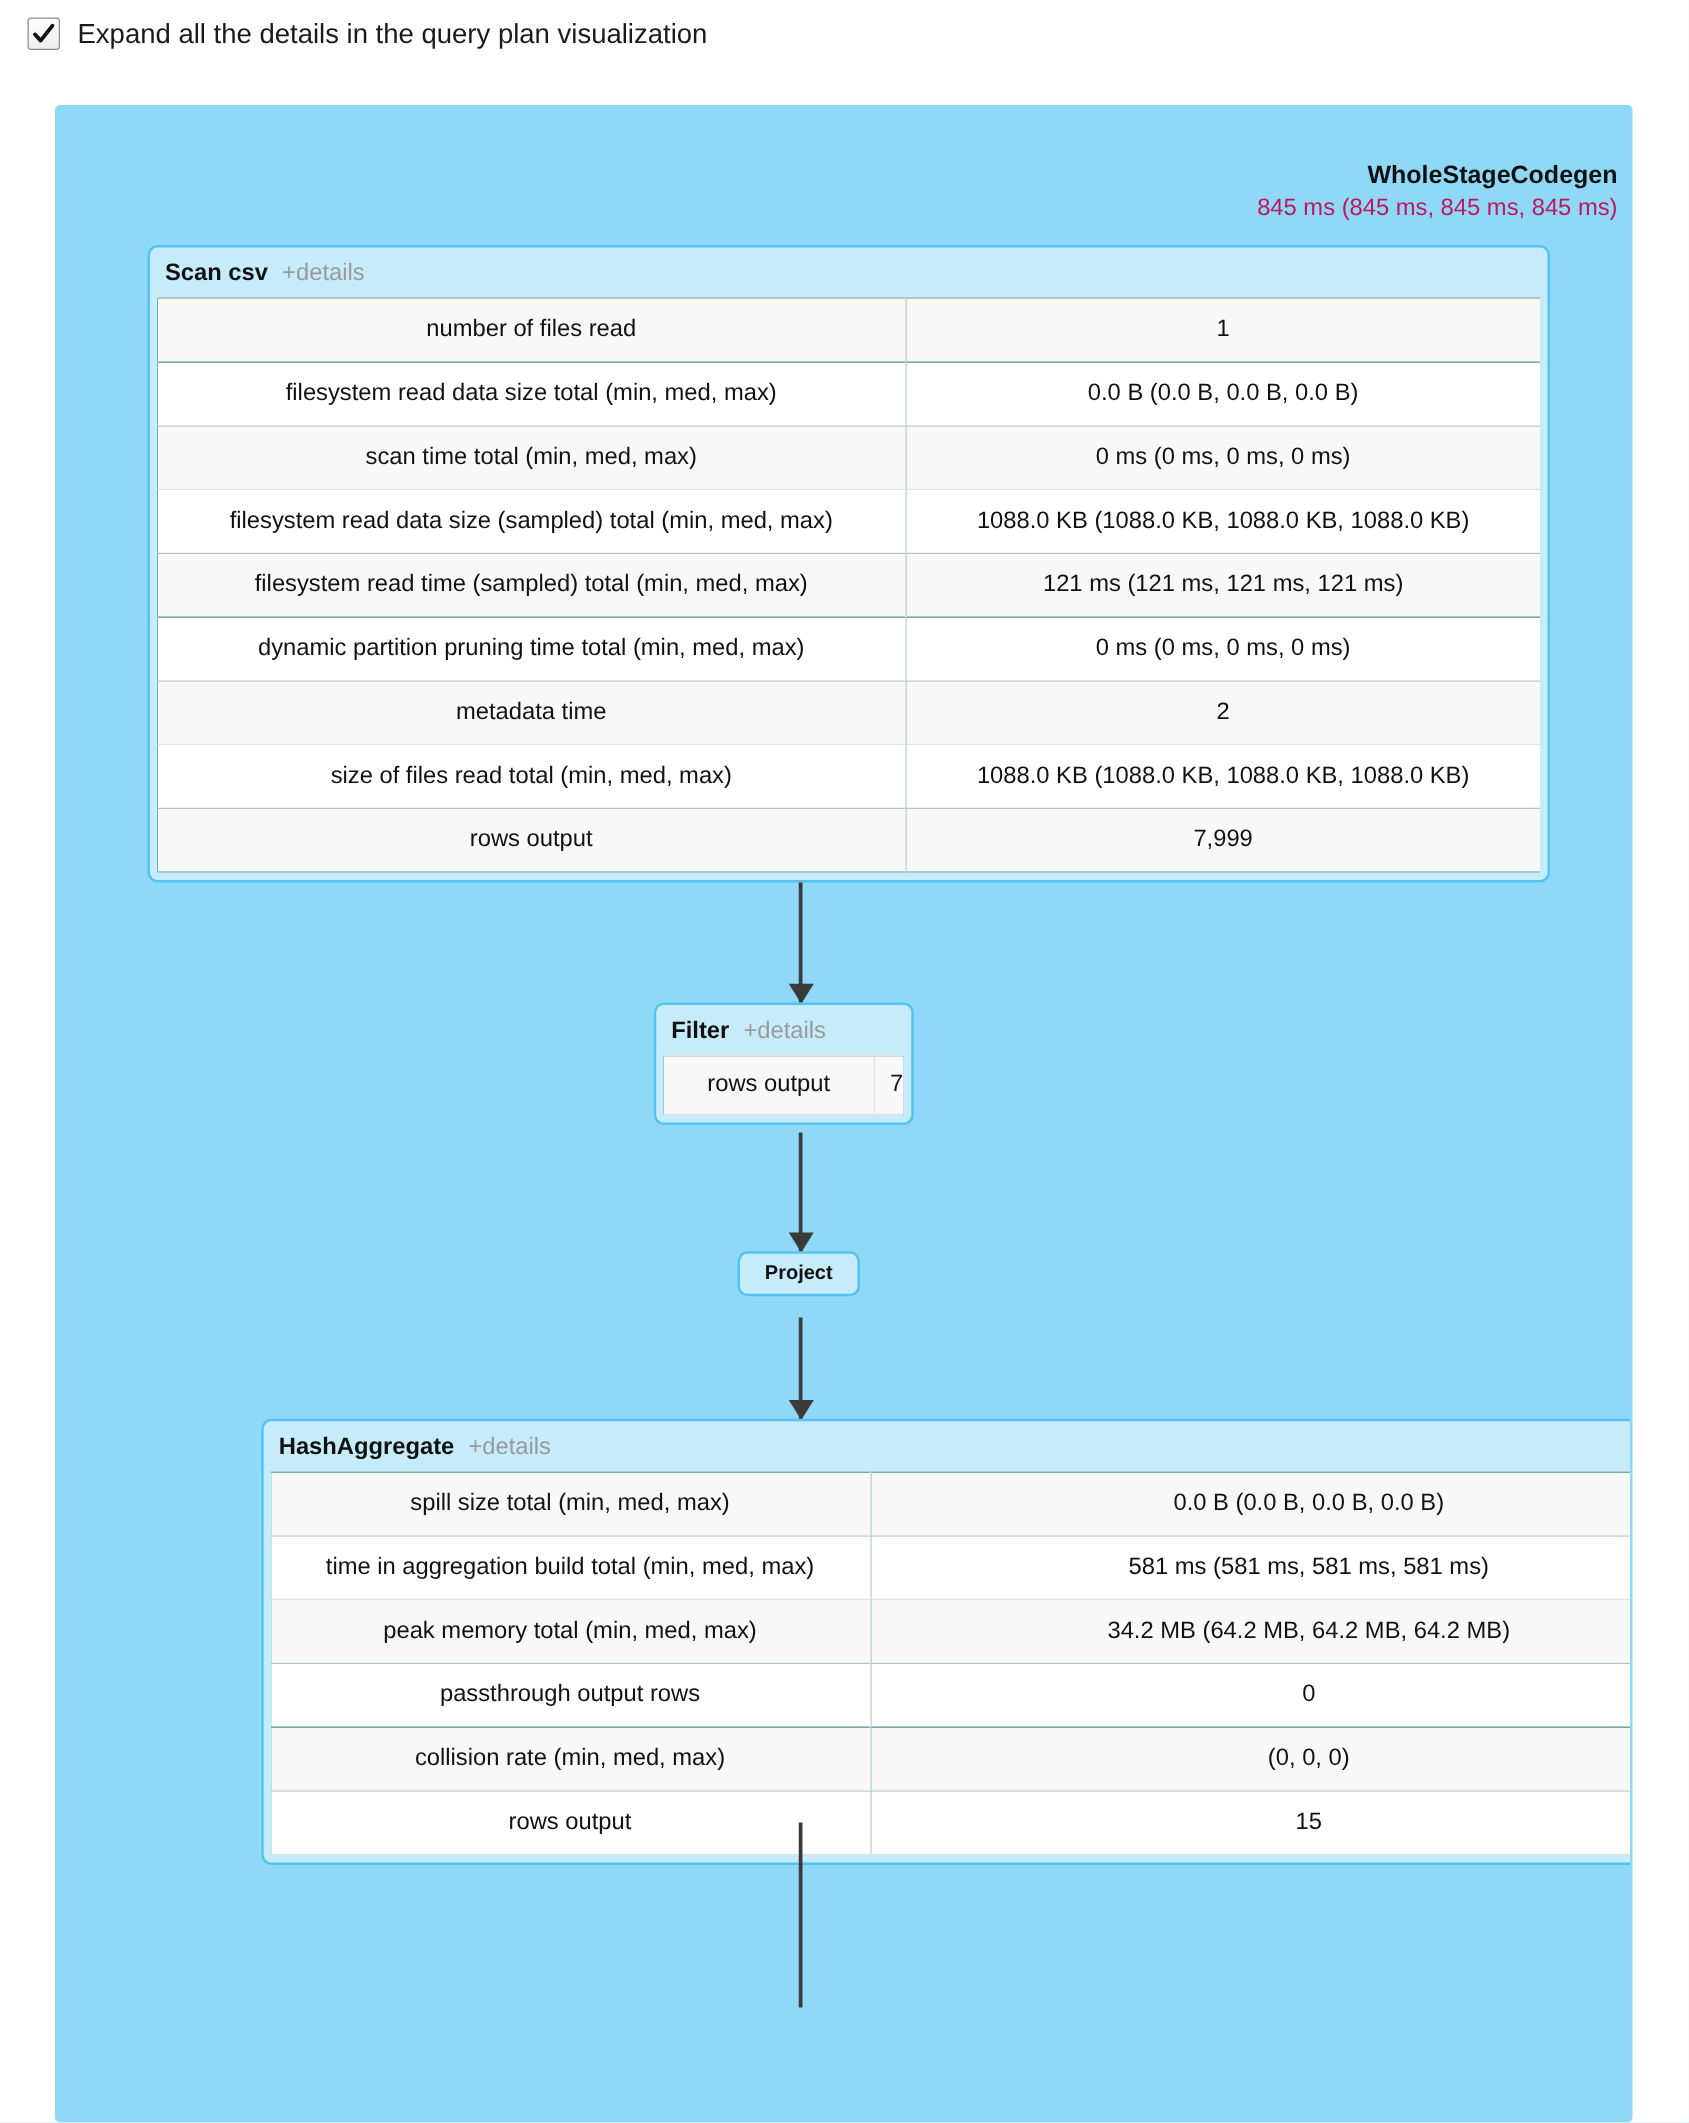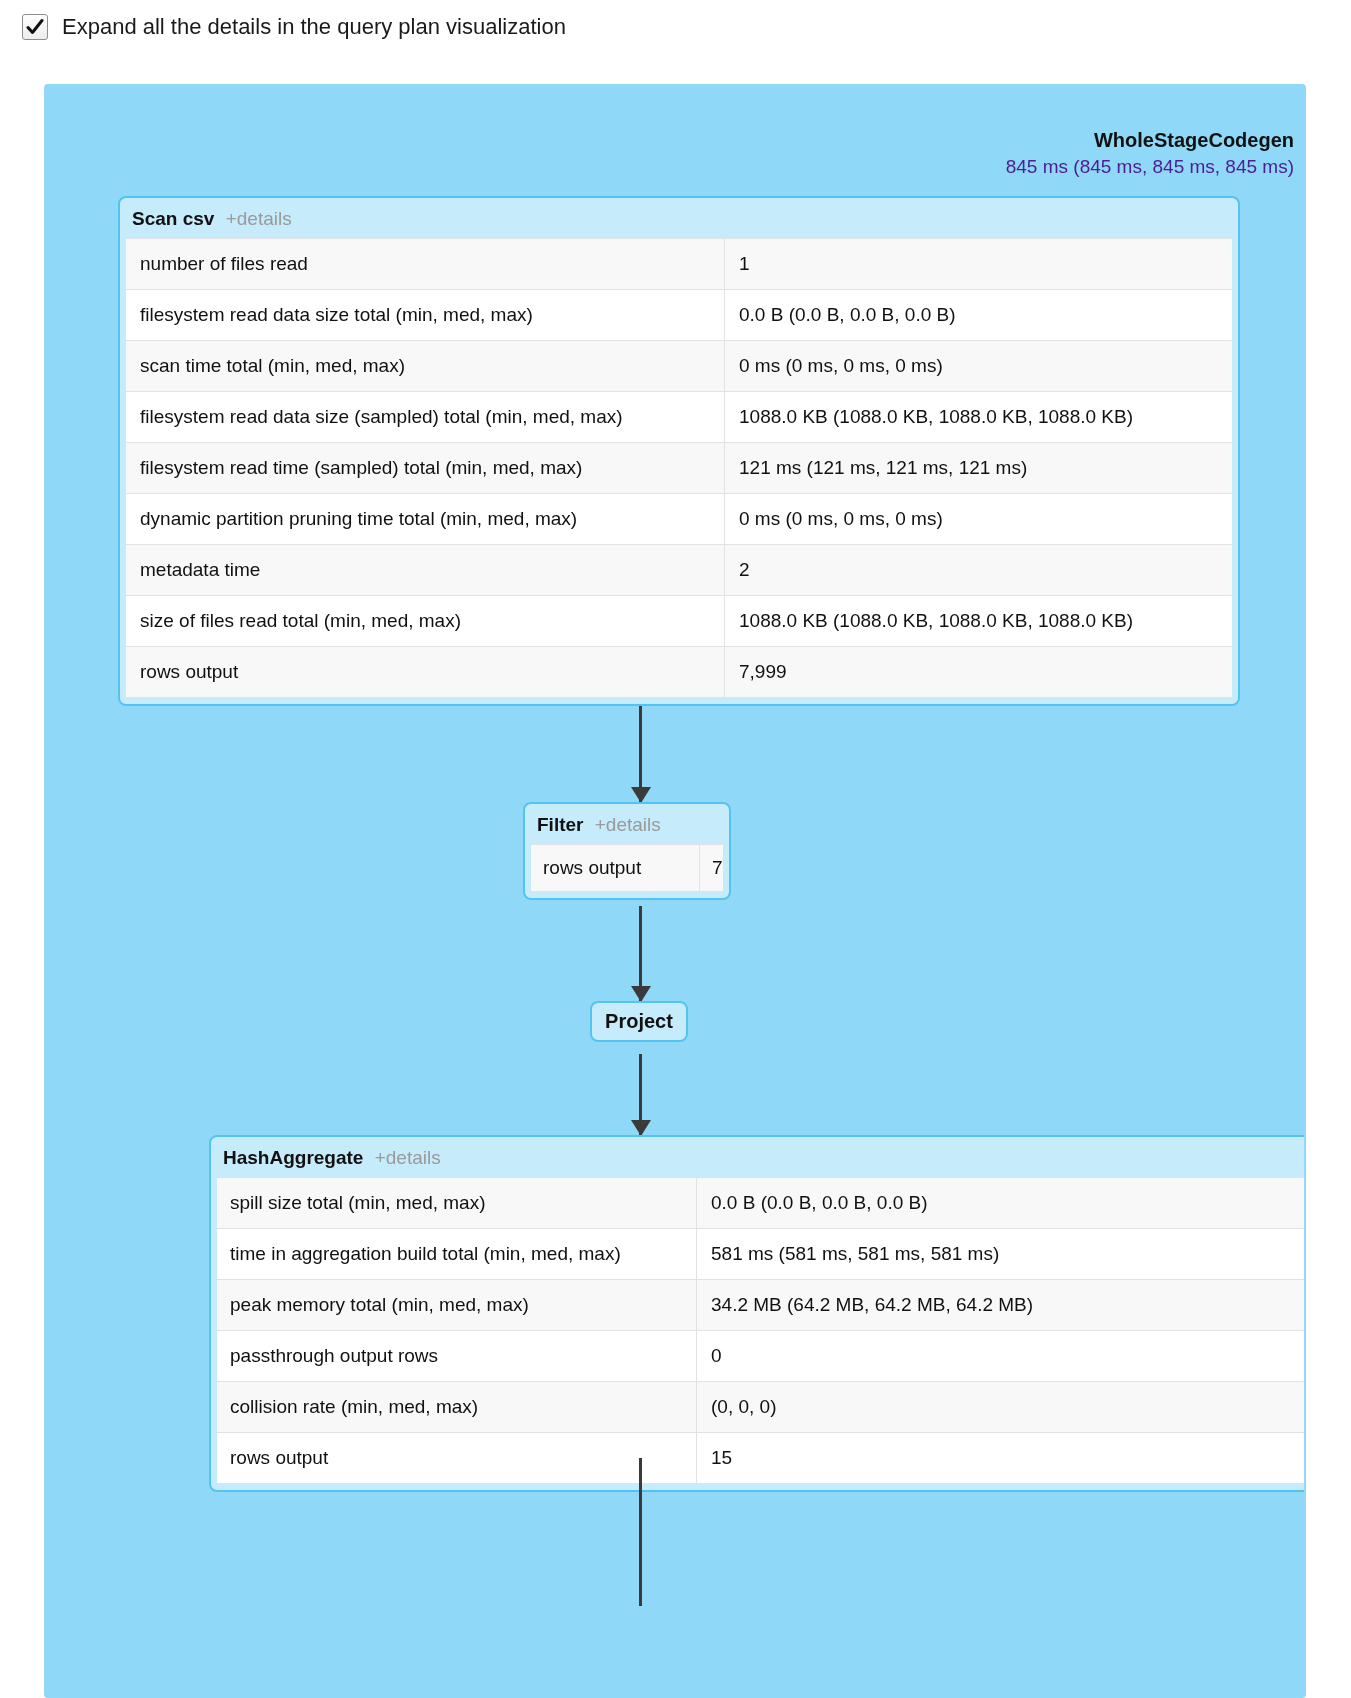--- a/index.html
+++ b/index.html
@@ -67,21 +67,21 @@
   }
   .codegen-title .name {
     font-size: 20px;
     font-weight: bold;
     color: #111111;
     display: block;
     margin-top: 15px;
   }
   .codegen-title .metric {
     font-size: 19px;
-    color: #4c1d95;
+    color: #be185d;
     display: block;
   }
 
   
   .node {
     position: absolute;
     background: #c6ebfb;
     border: 2px solid #55c3f0;
     border-radius: 8px;
     box-sizing: border-box;
@@ -102,20 +102,21 @@
     margin-left: 6px;
     cursor: pointer;
   }
 
   
   table.metrics {
     border-collapse: collapse;
     background: #0f766e;
     width: 100%;
     table-layout: fixed;
+    text-align: center;
   }
   table.metrics td {
     font-size: 19px;
     color: #111111;
     padding: 14px 14px;
     border-top: 1px solid #e2e2e2;
     border-bottom: 1px solid #e2e2e2;
     white-space: nowrap;
     overflow: hidden;
   }
@@ -139,21 +140,21 @@
   #node-filter table.metrics td { padding: 12px 12px; }
   #node-filter td.k { width: 144px; }
 
   #node-project {
     left: 544px;
     top: 915px;
     width: 98px;
     padding: 7px 12px;
     text-align: center;
   }
-  #node-project .node-header { padding: 0; font-size: 20px; }
+  #node-project .node-header { padding: 0; font-size: 16px; }
 
   #node-hashagg {
     left: 163px;
     top: 1049px;
     width: 1196px;
   }
   #node-hashagg td.k { width: 452px; padding-left: 13px; }
 
   
   .arrow {

